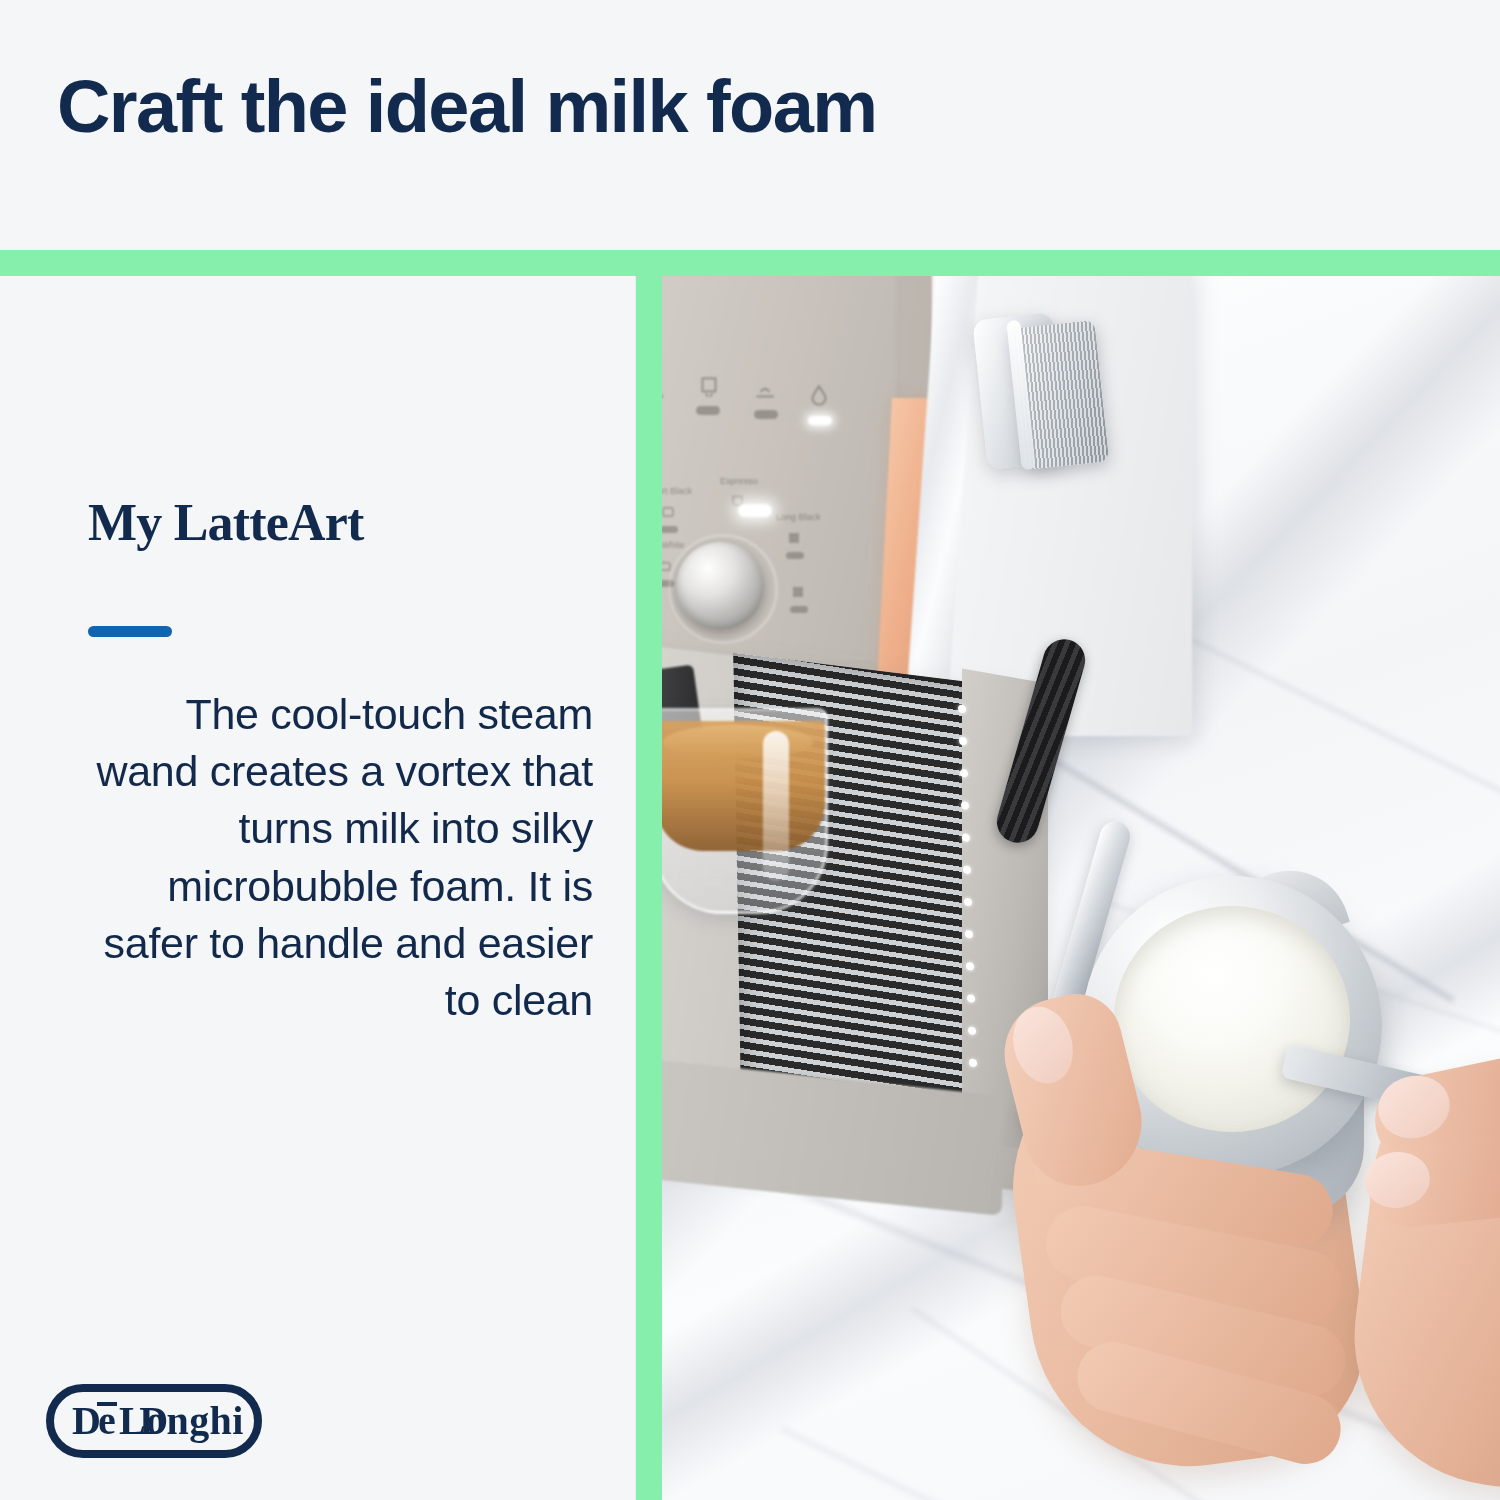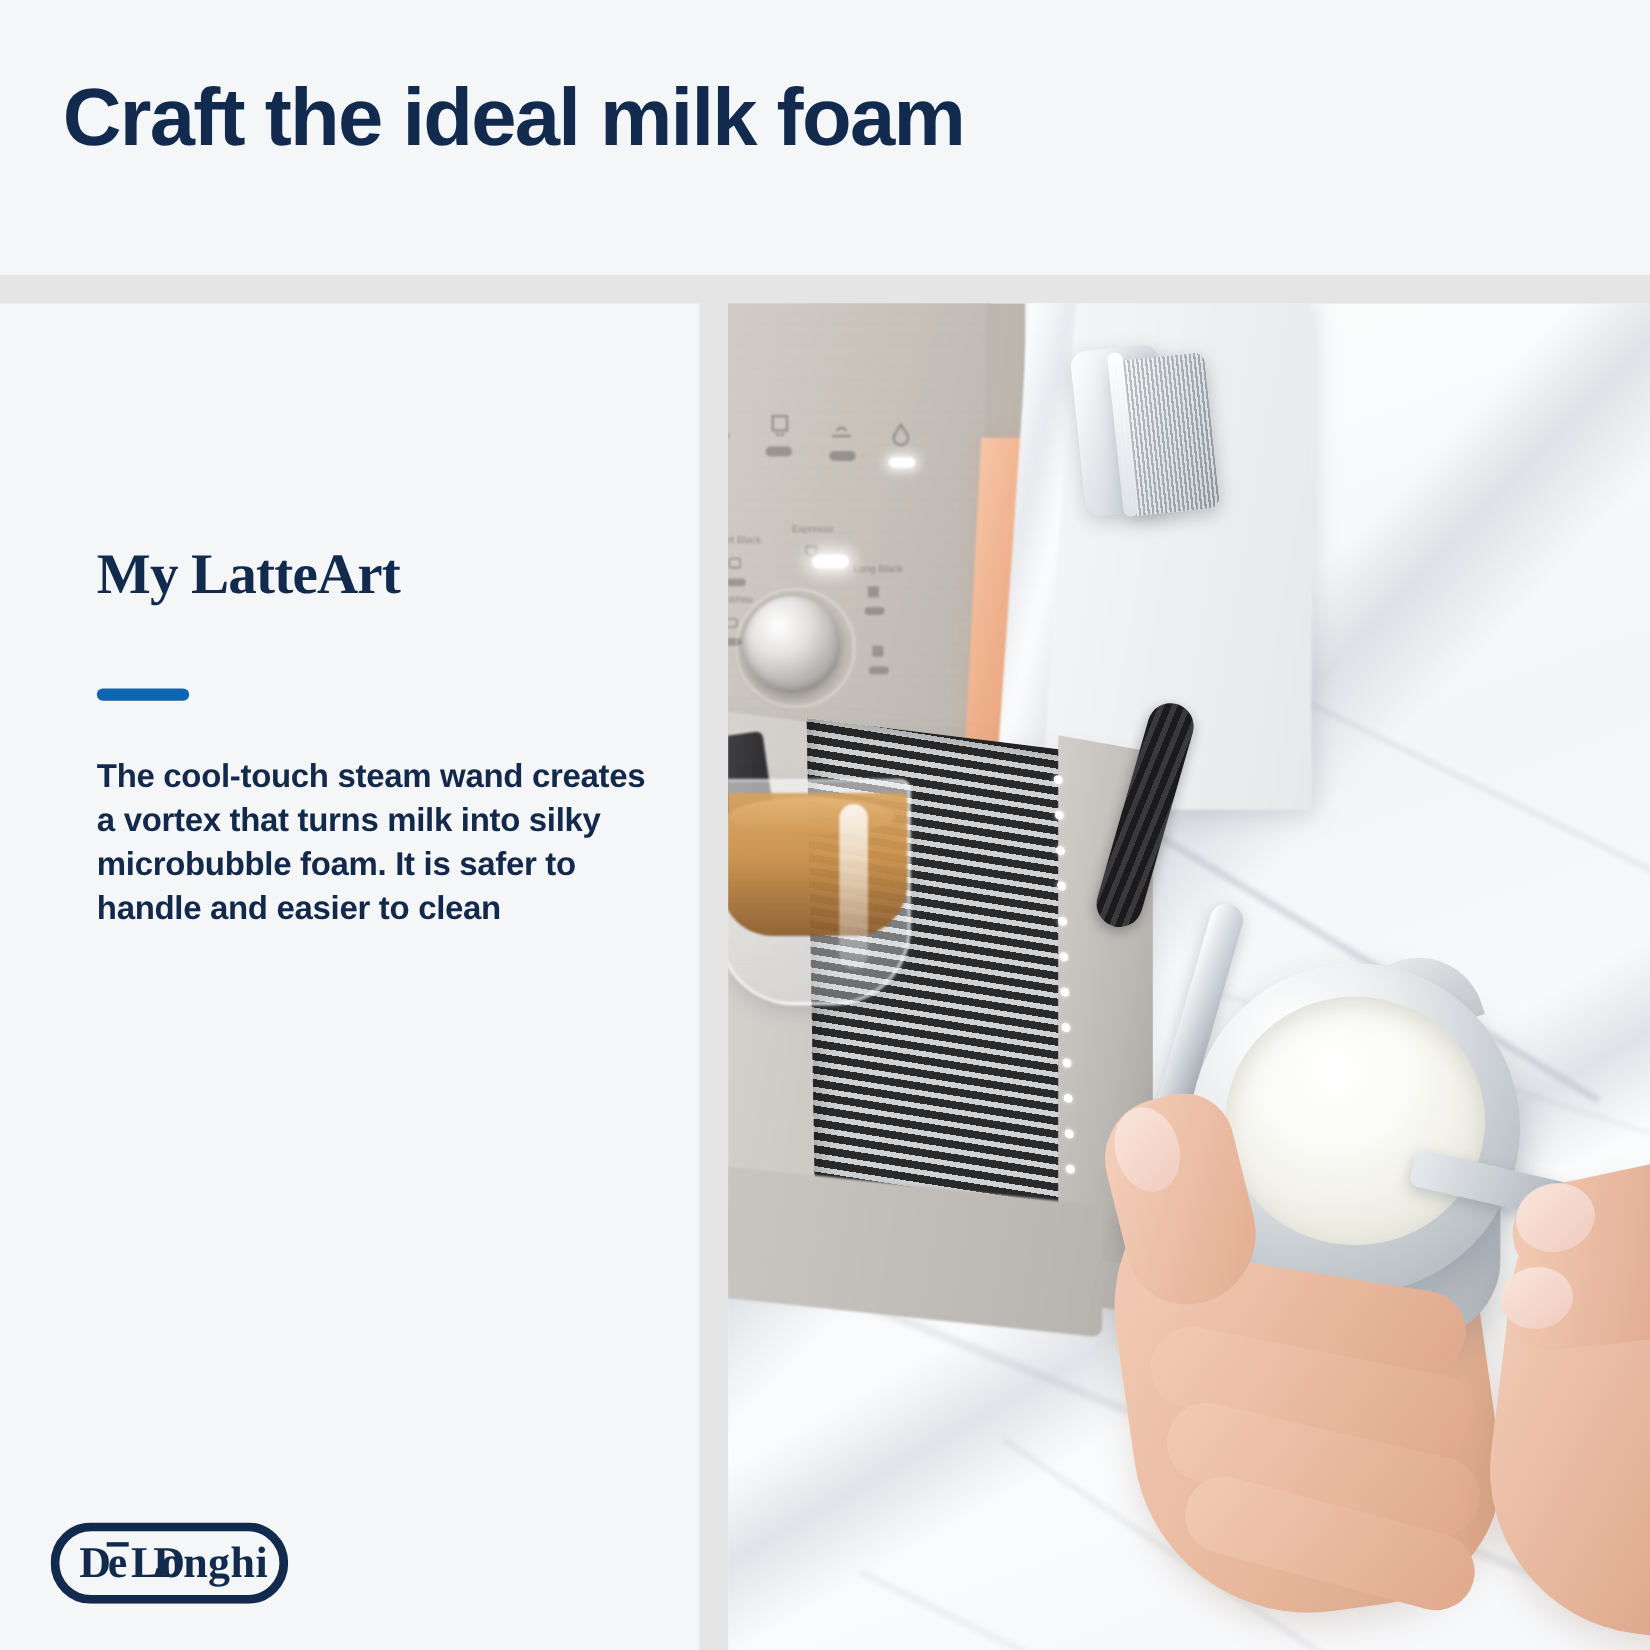--- a/index.html
+++ b/index.html
@@ -2,21 +2,21 @@
 <html><head>
 <meta charset="utf-8">
 <style>
   html,body{margin:0;padding:0;}
   body{
     width:1500px;height:1500px;
     background:#ffffff;
     font-family:"Liberation Sans","DejaVu Sans",sans-serif;
     overflow:hidden;
   }
-  .page{position:relative;width:1500px;height:1500px;background:#e5e5e5;}
+  .page{position:relative;width:1500px;height:1500px;background:#86efac;}
 
   
   .header-band{
     position:absolute;left:0;top:0;width:1500px;height:250px;
     background:#f5f6f7;
   }
   .headline{
     position:absolute;left:57px;top:70px;
     font-size:74px;line-height:1.0;
     font-weight:bold;
@@ -43,24 +43,25 @@
     font-family:Liberation Serif, serif;
   }
   .accent-rule{
     position:absolute;left:88px;top:626px;
     width:84px;height:11px;border-radius:6px;
     background:#1164b0;
   }
   .body-copy{
     position:absolute;left:88px;top:686px;
     width:505px;
-    font-size:30px;line-height:1.33;
-    font-weight:700;
+    font-size:43px;line-height:1.33;
+    font-weight:400;
     letter-spacing:-0.3px;
     color:#12294b;
+    text-align:right;
   }
 
   
   .logo{
     position:absolute;left:46px;top:1384px;
     width:216px;height:74px;
   }
   .logo svg{display:block;width:216px;height:74px;}
   .logo-text{
     font-family:"Liberation Serif","DejaVu Serif",serif;

